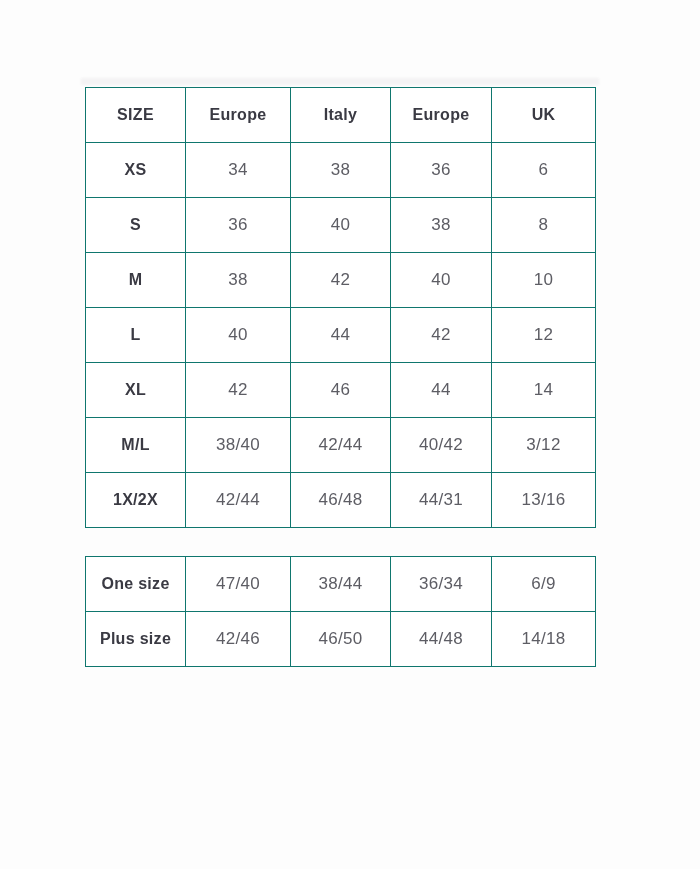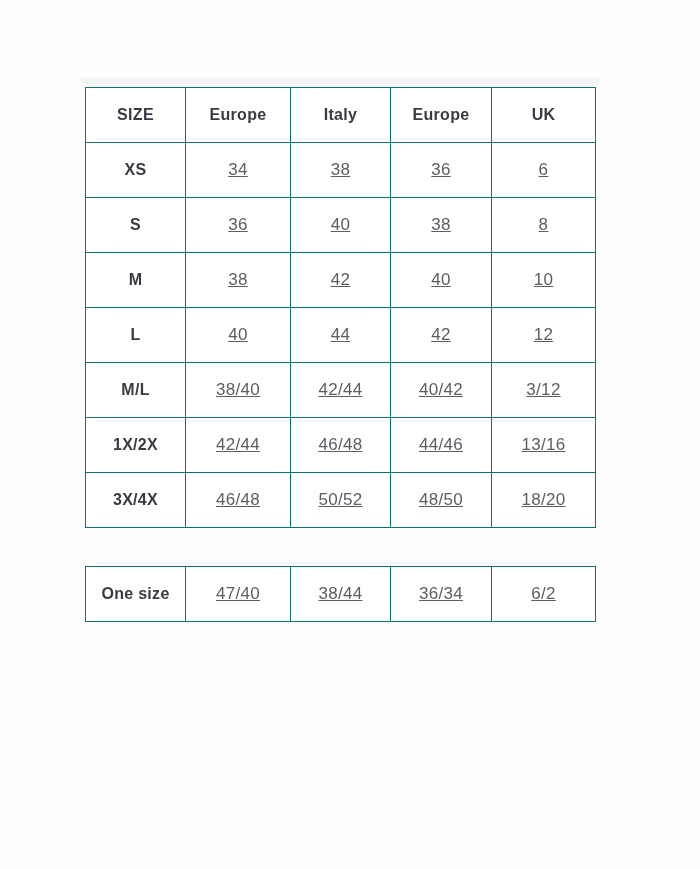--- a/index.html
+++ b/index.html
@@ -51,24 +51,23 @@
     font-weight: 700;
     color: #3a3a43;
     font-size: 16px;
     letter-spacing: 0.3px;
   }
   td.cell-value {
     font-weight: 400;
     color: #5d5d64;
     font-size: 17px;
     letter-spacing: 0.3px;
-    text-decoration: underline;
   }
   #secondary-table {
-    margin-top: 38px;
+    margin-top: 28px;
   }
 </style>
 </head>
 <body>
 
 <div class="chart-area">
   <div class="top-shadow"></div>
 
   <table id="main-table">
     <colgroup>
@@ -110,54 +109,61 @@
           <td class="cell-value">10</td>
         </tr>
         <tr>
           <td class="row-label">L</td>
           <td class="cell-value">40</td>
           <td class="cell-value">44</td>
           <td class="cell-value">42</td>
           <td class="cell-value">12</td>
         </tr>
         <tr>
+          <td class="row-label">XL</td>
+          <td class="cell-value">42</td>
+          <td class="cell-value">46</td>
+          <td class="cell-value">44</td>
+          <td class="cell-value">14</td>
+        </tr>
+        <tr>
           <td class="row-label">M/L</td>
           <td class="cell-value">38/40</td>
           <td class="cell-value">42/44</td>
           <td class="cell-value">40/42</td>
           <td class="cell-value">3/12</td>
         </tr>
         <tr>
           <td class="row-label">1X/2X</td>
           <td class="cell-value">42/44</td>
           <td class="cell-value">46/48</td>
-          <td class="cell-value">44/46</td>
+          <td class="cell-value">44/31</td>
           <td class="cell-value">13/16</td>
-        </tr>
-        <tr>
-          <td class="row-label">3X/4X</td>
-          <td class="cell-value">46/48</td>
-          <td class="cell-value">50/52</td>
-          <td class="cell-value">48/50</td>
-          <td class="cell-value">18/20</td>
         </tr>
       </tbody>
   </table>
 
   <table id="secondary-table">
     <colgroup>
       <col class="c0">
         <col class="c1">
         <col class="c2">
         <col class="c3">
         <col class="c4">
     </colgroup>
     <tbody id="secondary-body">
         <tr>
           <td class="row-label">One size</td>
           <td class="cell-value">47/40</td>
           <td class="cell-value">38/44</td>
           <td class="cell-value">36/34</td>
-          <td class="cell-value">6/2</td>
+          <td class="cell-value">6/9</td>
+        </tr>
+        <tr>
+          <td class="row-label">Plus size</td>
+          <td class="cell-value">42/46</td>
+          <td class="cell-value">46/50</td>
+          <td class="cell-value">44/48</td>
+          <td class="cell-value">14/18</td>
         </tr>
       </tbody>
   </table>
 </div>
 
 </body></html>

